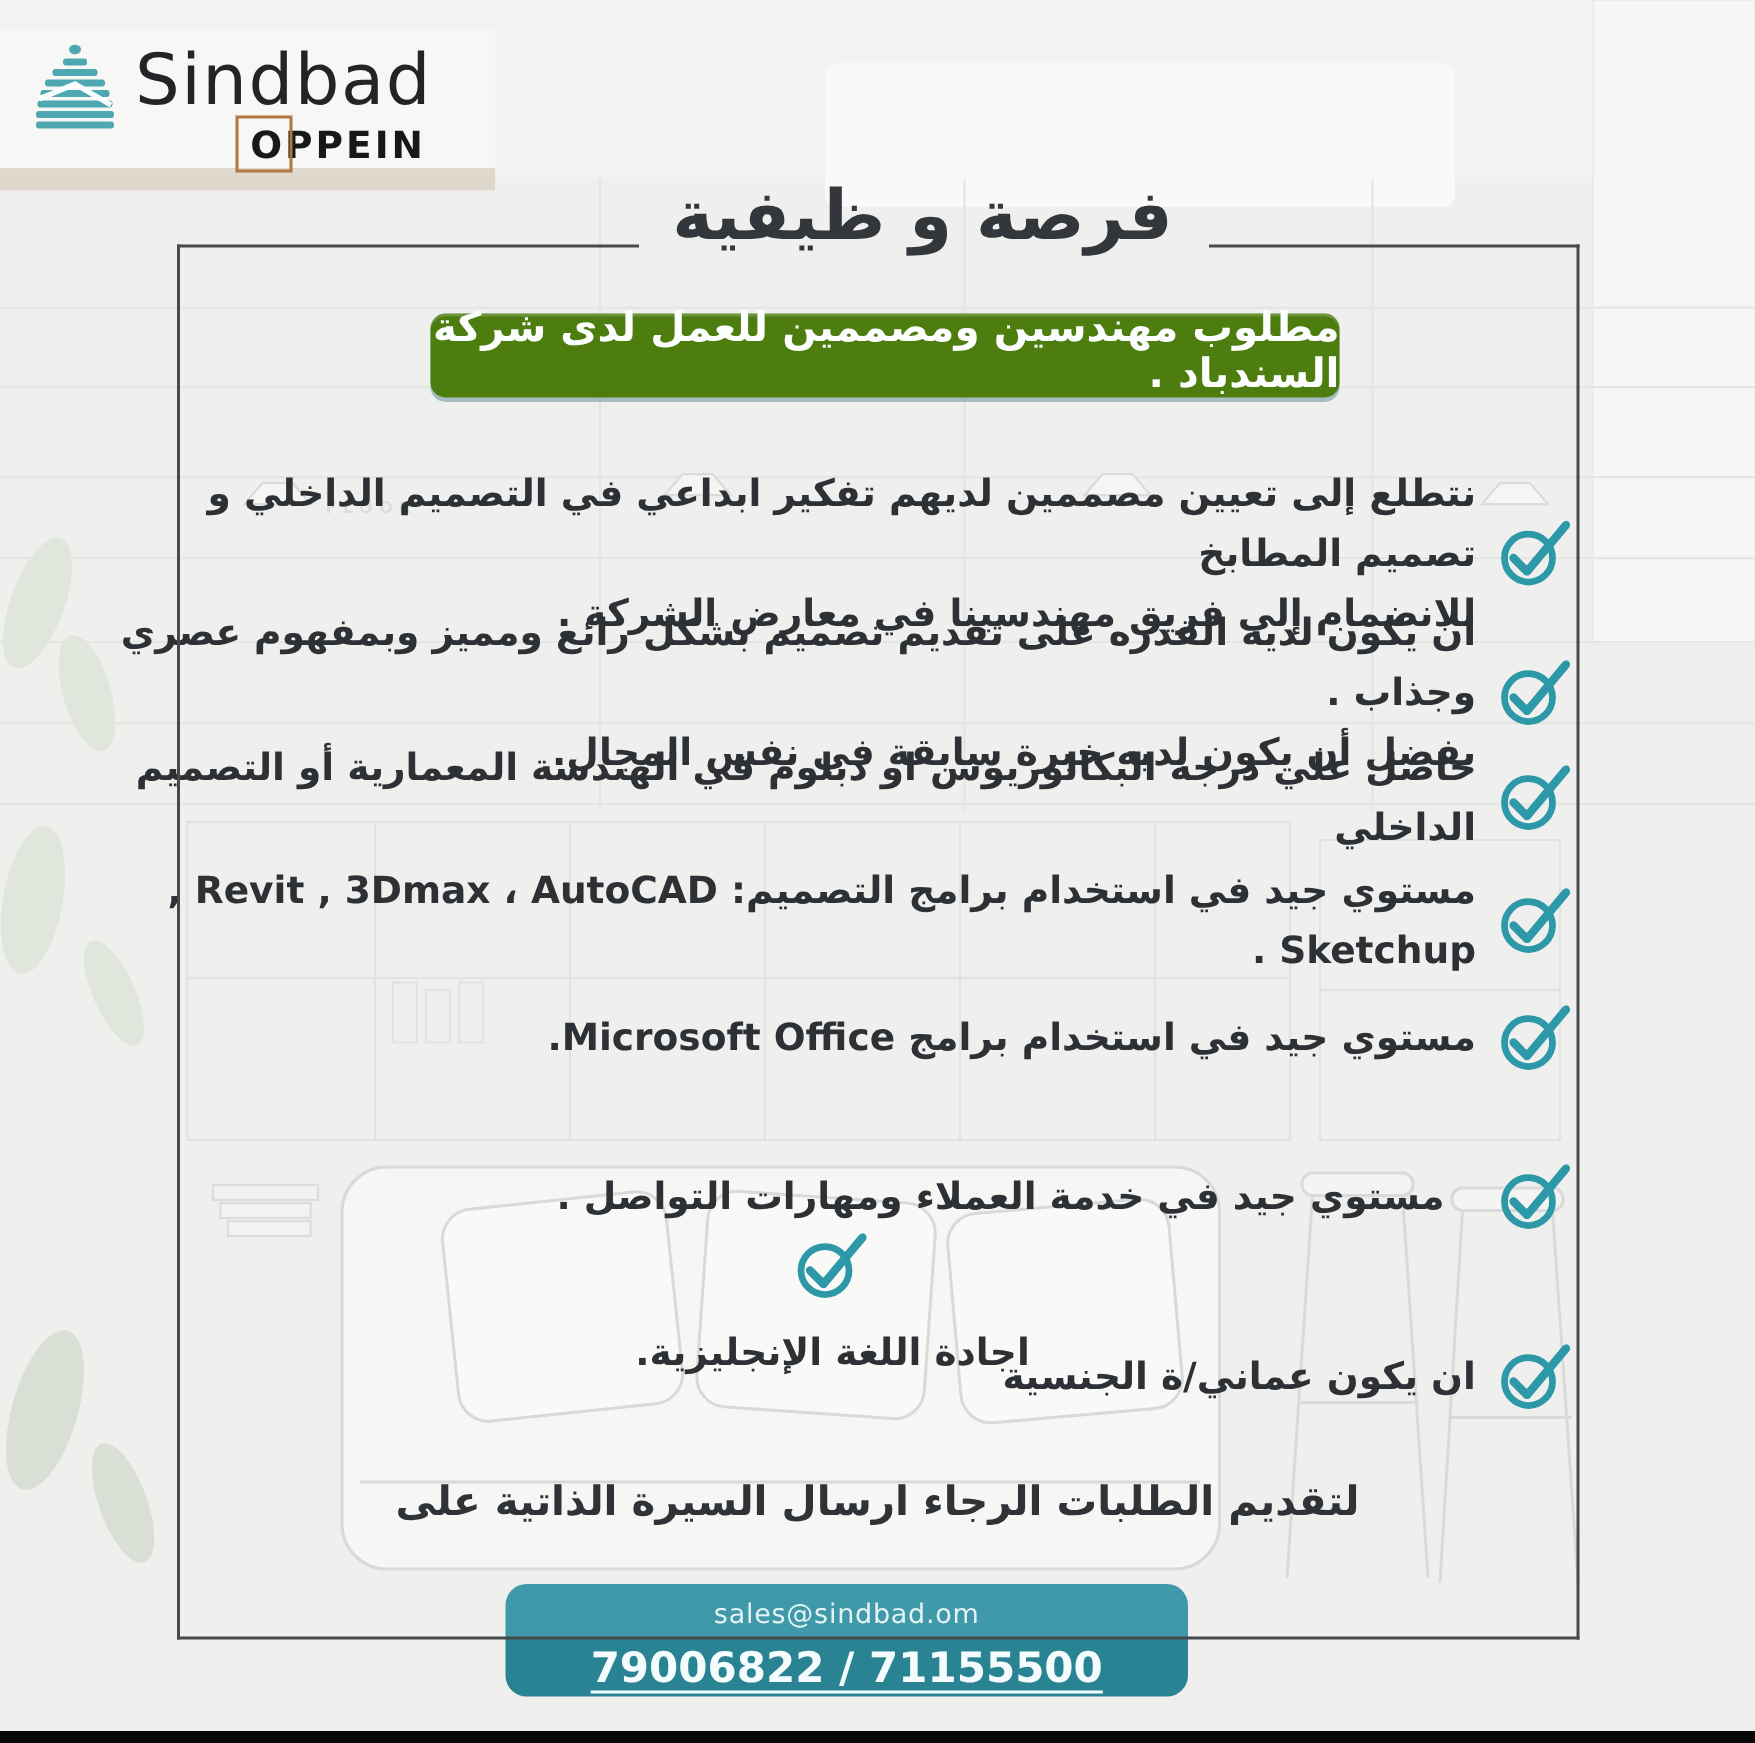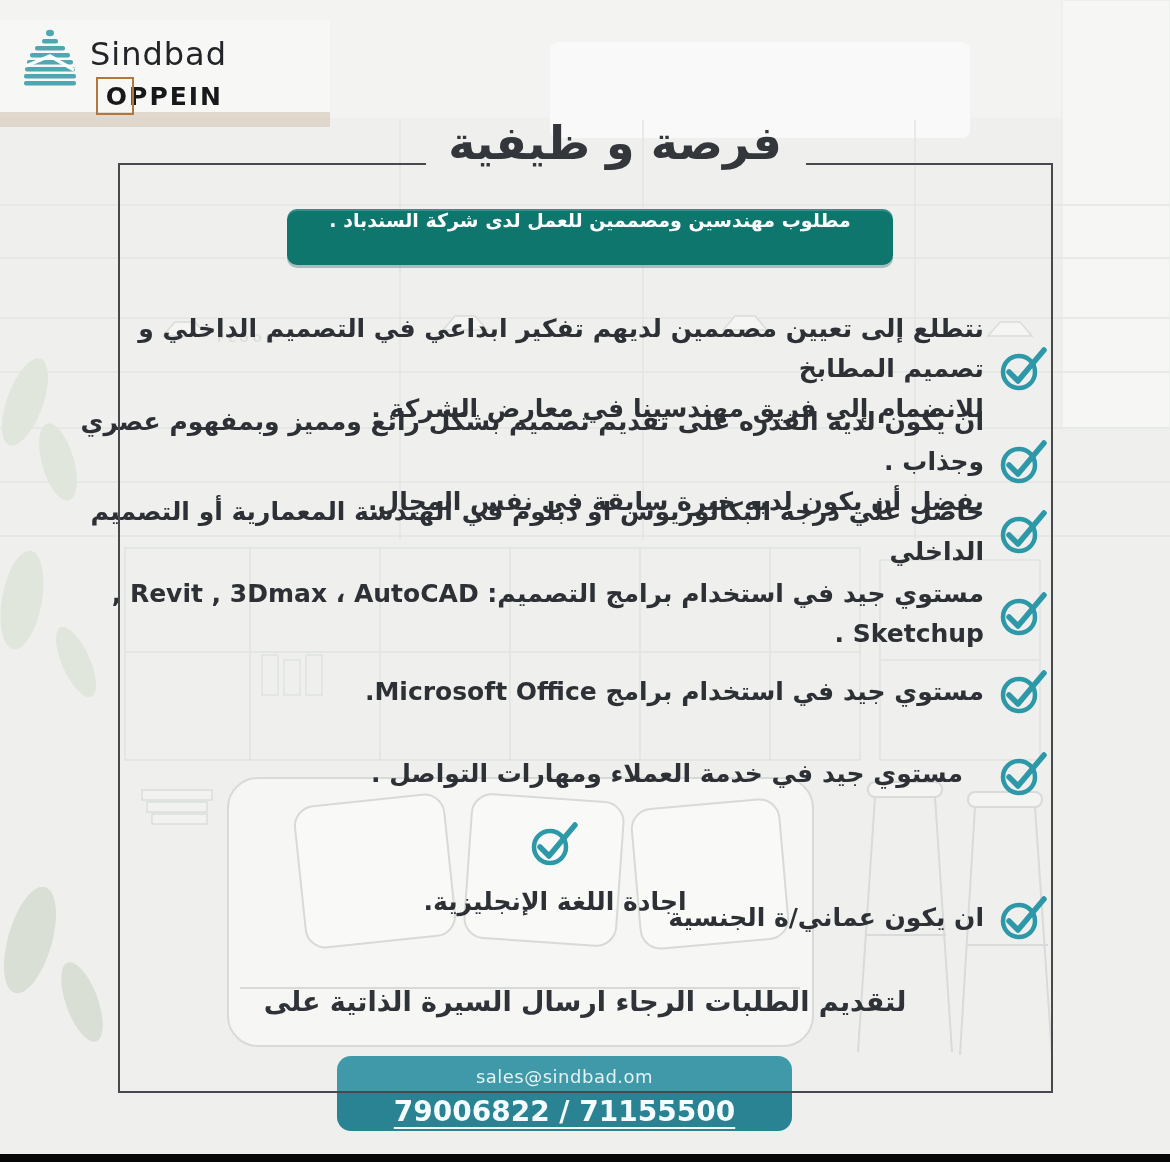--- a/index.html
+++ b/index.html
@@ -4,51 +4,51 @@
 <style>
   html,body{margin:0;padding:0;}
   body{font-family:"DejaVu Sans",sans-serif;background:#e8e9e7;}
   .page{position:relative;width:1170px;height:1162px;background:#eff0ee;overflow:hidden;margin:0 auto;}
   .bg-svg{position:absolute;left:0;top:0;z-index:0;pointer-events:none;}
   .watermark{position:absolute;z-index:1;color:#dcdfdc;font-size:11px;letter-spacing:4px;font-weight:bold;}
 
   
   .logo{position:absolute;left:22px;top:28px;z-index:3;display:flex;align-items:flex-start;gap:12px;}
   .logo-texts{display:flex;flex-direction:column;align-items:flex-end;}
-  .brand-name{font-size:32px;line-height:52px;color:#222428;letter-spacing:1px;font-weight:normal;}
+  .brand-name{font-size:47px;line-height:52px;color:#222428;letter-spacing:1px;font-weight:normal;}
   .brand-sub{position:relative;margin-top:2px;margin-right:4px;font-size:25px;font-weight:bold;letter-spacing:2px;color:#17181a;}
   .brand-sub-box{position:absolute;left:-10px;top:-5px;width:34px;height:34px;border:2px solid #b2763f;}
 
   
   .title{position:absolute;left:60px;right:0;top:116px;z-index:4;text-align:center;
          font-size:46px;font-weight:bold;color:#33373b;direction:rtl;}
 
   
   .frame-line{position:absolute;background:#47494d;z-index:6;}
   .fl-topleft {left:118px;top:163px;width:308px;height:2px;}
   .fl-topright{left:806px;top:163px;width:247px;height:2px;}
   .fl-left    {left:118px;top:163px;width:2px;height:930px;}
   .fl-right   {left:1051px;top:163px;width:2px;height:930px;}
   .fl-bottom  {left:118px;top:1091px;width:935px;height:2px;}
 
   
   .banner{position:absolute;left:287px;top:209px;width:606px;height:56px;z-index:4;
-          background:#0f766e;border-radius:10px;display:flex;align-items:flex-start;justify-content:center;
+          background:#4d7c0f;border-radius:10px;display:flex;align-items:flex-end;justify-content:center;
           box-shadow:0 3px 0 rgba(31,98,110,.35), inset 0 2px 0 rgba(255,255,255,.18);
-          color:#fdfefe;font-size:19px;font-weight:bold;direction:rtl;}
+          color:#fdfefe;font-size:27px;font-weight:bold;direction:rtl;}
 
   
   .reqs{position:absolute;inset:0;margin:0;padding:0;list-style:none;direction:rtl;z-index:4;}
   .req{position:absolute;right:120px;left:60px;display:flex;align-items:center;gap:14px;}
   .req-text{white-space:pre-line;font-size:25px;line-height:40px;font-weight:bold;color:#2d3136;text-align:right;}
   .check{flex:0 0 auto;width:52px;height:48px;}
 
   .r1{top:325px;height:88px;} .r2{top:418px;height:88px;}
   .r3{top:506px;height:52px;} .r4{top:588px;height:52px;}
-  .r5{top:666px;height:52px;} .r6{top:748px;height:52px;gap:35px;}
+  .r5{top:666px;height:52px;} .r6{top:772px;height:52px;gap:35px;}
   .r7{top:820px;height:52px;flex-direction:column;} .r8{top:892px;height:52px;}
 
   
   .apply-note{position:absolute;left:0;right:0;top:986px;z-index:4;text-align:center;
               font-size:27px;font-weight:bold;color:#2f3338;direction:rtl;}
 
   
   .contact{position:absolute;left:337px;top:1056px;width:455px;height:75px;z-index:5;
            border-radius:14px;overflow:hidden;
            background:linear-gradient(180deg,#3f99a8 0%,#3f99a8 47%,#2a8393 47%,#2a8393 100%);

